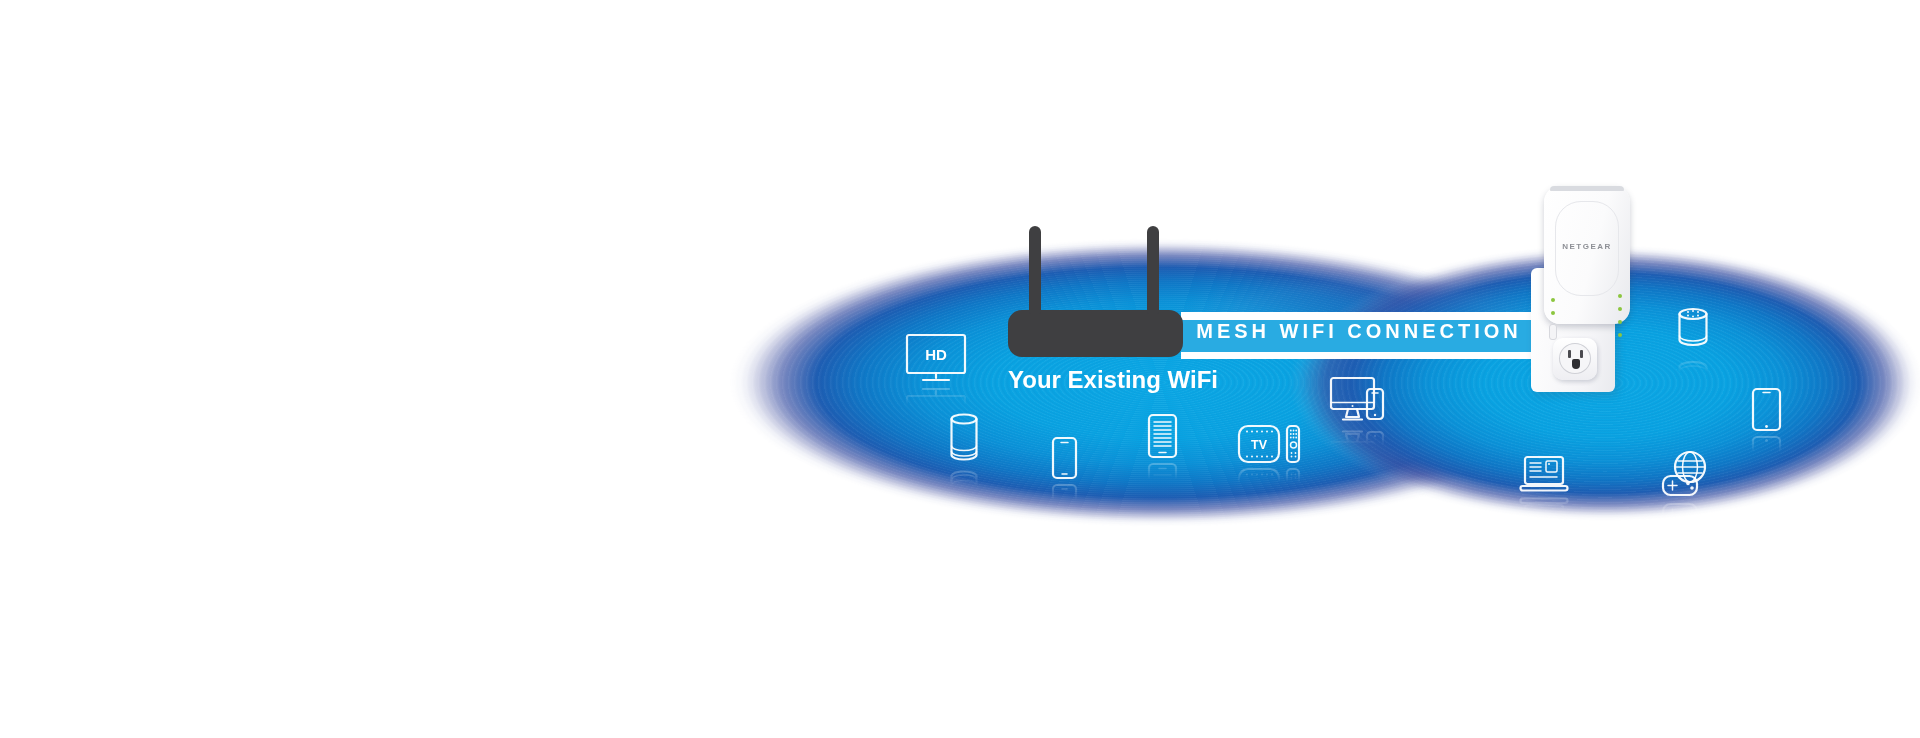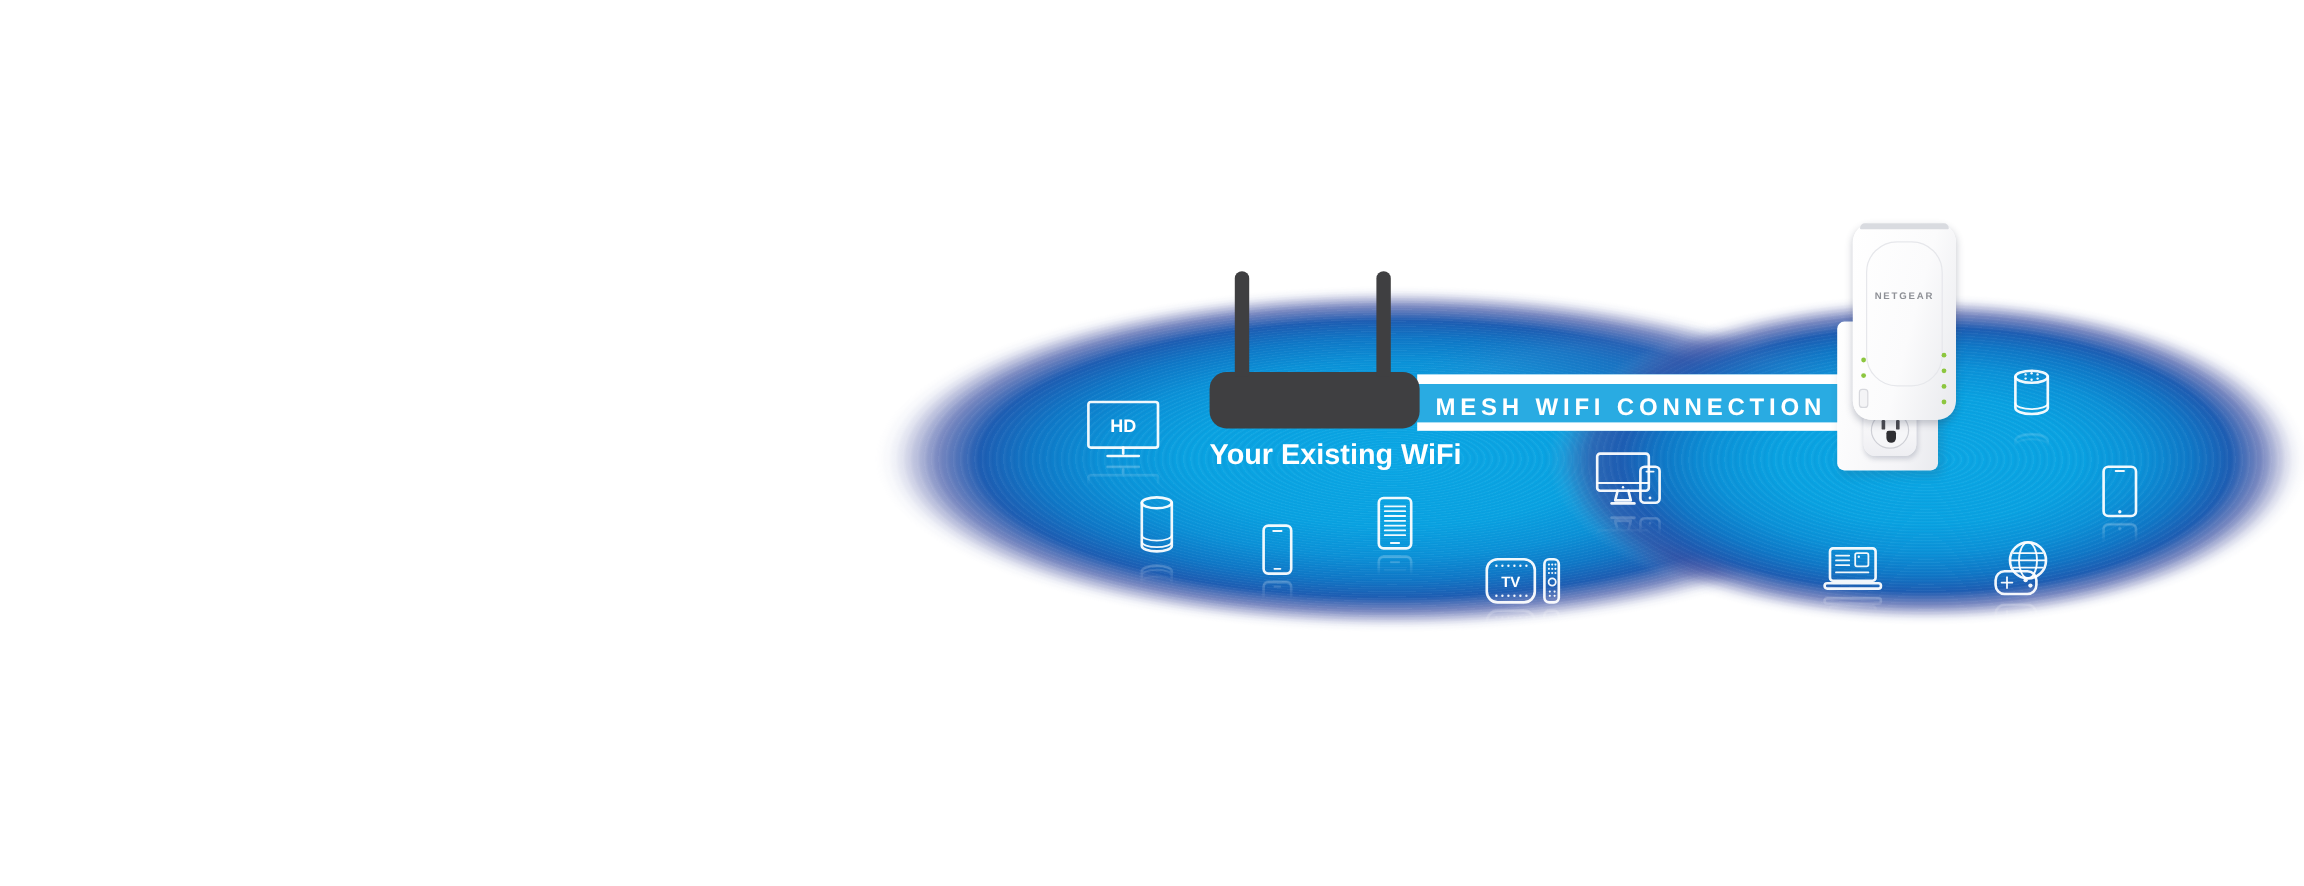--- a/index.html
+++ b/index.html
@@ -19,21 +19,21 @@
             mask-image:radial-gradient(ellipse farthest-side at 50% 50%, #000 78%, rgba(0,0,0,.6) 88%, transparent 98%);
     z-index:1;}
   .blob-left{left:720px;top:235px;width:880px;height:295px;}
   .blob-right{left:1280px;top:242px;width:650px;height:282px;}
   .valley-wave{position:absolute;left:1150px;top:248px;width:430px;height:70px;z-index:2;
     background:radial-gradient(60% 110% at 50% 115%, rgba(36,86,174,0.35) 0%, rgba(90,130,200,0.15) 55%, transparent 78%);}
 
   
   .mesh-band{position:absolute;left:1181px;top:312px;width:356px;height:47px;box-sizing:border-box;
     background:#29abe2;border-top:8px solid #ffffff;border-bottom:7px solid #ffffff;
-    display:flex;align-items:flex-end;justify-content:center;z-index:3;}
+    display:flex;align-items:flex-start;justify-content:center;z-index:3;}
   .mesh-band span{color:#ffffff;font-size:20px;font-weight:700;letter-spacing:4px;white-space:nowrap;}
 
   
   .router-body{position:absolute;left:1008px;top:310px;width:175px;height:47px;
     background:#3f3f41;border-radius:14px;z-index:5;}
   .antenna{position:absolute;width:12px;height:88px;background:#3f3f41;border-radius:6px 6px 2px 2px;top:-84px;}
   .antenna.a1{left:21px;} .antenna.a2{left:139px;}
 
   
   .lbl{position:absolute;color:#ffffff;font-weight:700;z-index:7;white-space:nowrap;}
@@ -44,21 +44,21 @@
   .wall-plate{position:absolute;left:1531px;top:268px;width:84px;height:124px;border-radius:6px;
     background:linear-gradient(100deg,#ffffff 0%,#f4f4f7 70%,#e9eaee 100%);
     box-shadow:3px 4px 8px rgba(60,70,95,0.18);z-index:4;}
   .outlet{position:absolute;left:1553px;top:338px;width:44px;height:42px;border-radius:10px;
     background:linear-gradient(#ffffff,#eeeef2);box-shadow:1px 2px 4px rgba(60,70,95,0.22);z-index:5;}
   .socket{position:absolute;left:6px;top:5px;width:32px;height:31px;border-radius:50%;
     background:#f6f6f8;border:1.5px solid #cfd0d6;box-sizing:border-box;}
   .slot{position:absolute;width:3px;height:8px;background:#4a4a4f;border-radius:1px;top:6px;}
   .slot.s1{left:8px;} .slot.s2{left:20px;}
   .ground{position:absolute;left:12px;top:15px;width:8px;height:10px;background:#2e2e32;border-radius:2px 2px 4px 4px;}
-  .ext-body{position:absolute;left:1544px;top:186px;width:86px;height:164px;border-radius:16px;
+  .ext-body{position:absolute;left:1544px;top:186px;width:86px;height:138px;border-radius:16px;
     background:linear-gradient(105deg,#ffffff 0%,#fbfbfc 55%,#e8e9ed 100%);
     box-shadow:0 3px 6px rgba(50,60,85,0.25);z-index:6;}
   .ext-body::before{content:'';position:absolute;left:6px;right:6px;top:0;height:5px;
     background:#d9dbe0;border-radius:14px 14px 3px 3px;}
   .ext-panel{position:absolute;left:11px;right:11px;top:15px;bottom:28px;
     border:1.5px solid #e6e7eb;border-radius:26px;}
   .ext-brand{position:absolute;top:56px;left:0;width:100%;text-align:center;
     font-size:8px;font-weight:700;letter-spacing:1.5px;color:#8e9096;}
   .led{position:absolute;width:4px;height:4px;border-radius:50%;background:#8cc63f;}
   .led.r1{right:8px;top:108px;} .led.r2{right:8px;top:121px;}
@@ -74,21 +74,21 @@
   .icon svg *{vector-effect:non-scaling-stroke;}
   .stroke{fill:none;stroke:rgba(255,255,255,0.94);stroke-width:2.2;stroke-linecap:round;stroke-linejoin:round;}
   .thin{stroke-width:1.5;}
   .fillw{fill:rgba(255,255,255,0.94);stroke:none;}
   .svgtxt{fill:#ffffff;font-family:"Liberation Sans",sans-serif;}
 
   .i-hdtv{left:905px;top:333px;}
   .i-spk-tall{left:949px;top:412px;}
   .i-phone{left:1051px;top:436px;}
   .i-ereader{left:1147px;top:413px;}
-  .i-tvbox{left:1237px;top:464px;text-align:center;}
+  .i-tvbox{left:1237px;top:424px;text-align:center;}
   .i-monitor{left:1329px;top:376px;}
   .i-laptop{left:1519px;top:455px;}
   .i-globe{left:1661px;top:450px;}
   .i-spk-short{left:1677px;top:306px;}
   .i-tablet{left:1751px;top:387px;}
 </style>
 </head>
 <body>
 
 <div class="scene">

